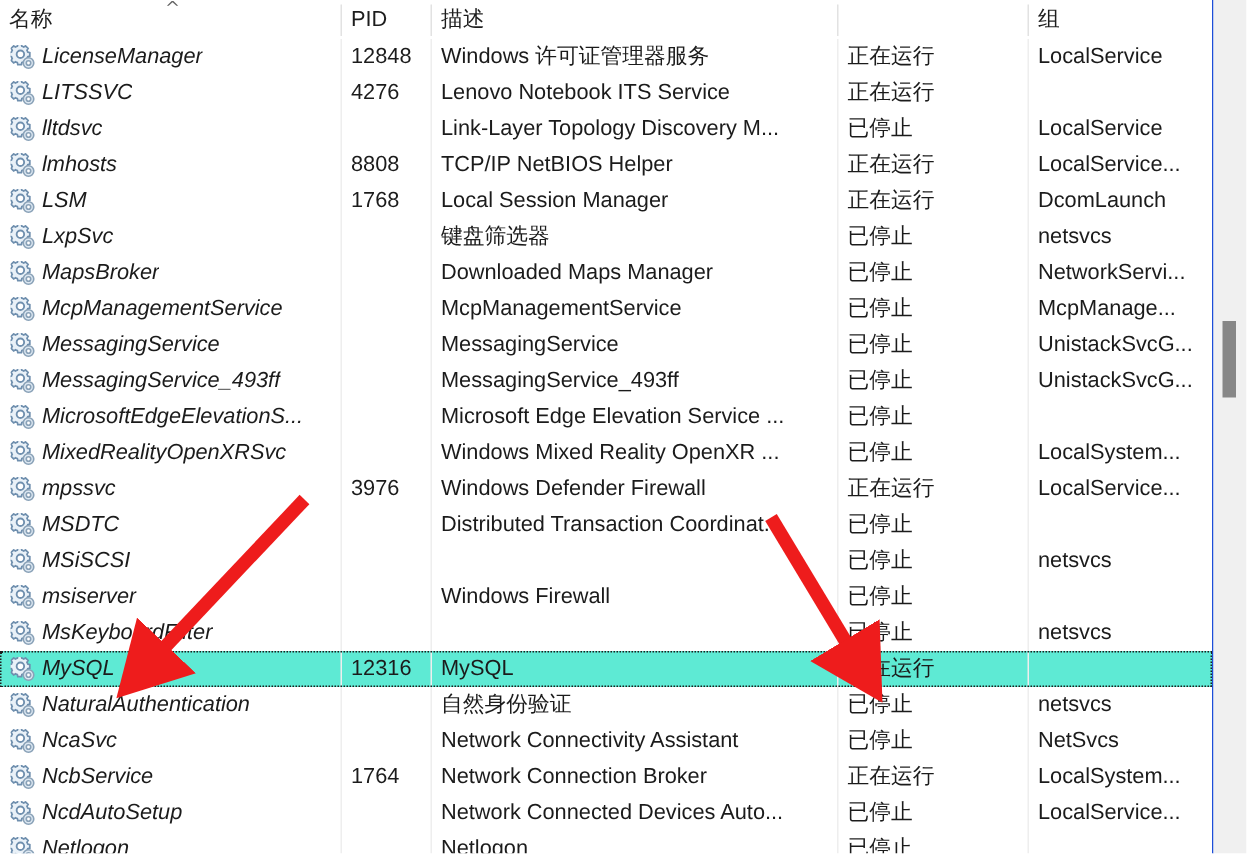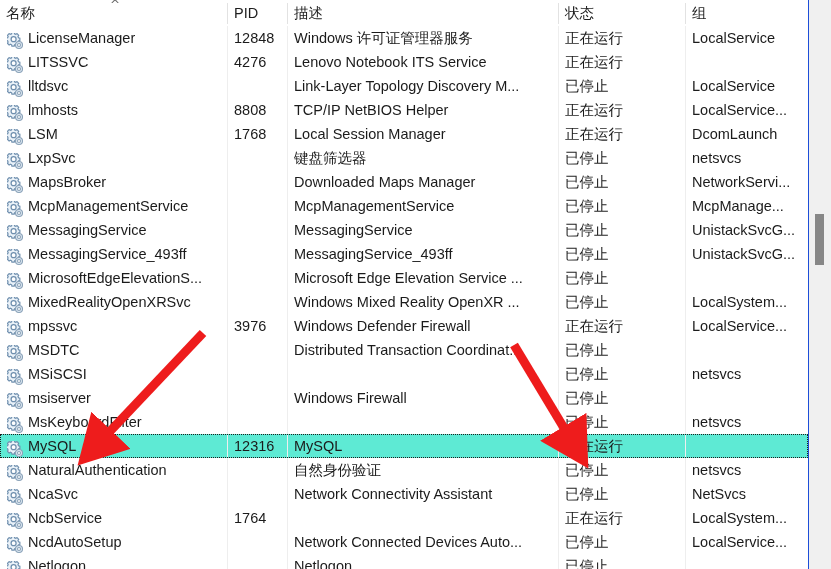--- a/index.html
+++ b/index.html
@@ -121,22 +121,23 @@
   .col-group  { left: 686px; width: 122px; padding-left: 6px; }
 
   .div-1 { left: 227px; }
   .div-2 { left: 287px; }
   .div-3 { left: 558px; }
   .div-4 { left: 685px; }
 
   
   .row-name-wrap {
     display: flex;
-    align-items: flex-end;
+    align-items: center;
     height: 24px;
+    font-style: italic;
   }
   .gear-icon {
     flex: 0 0 auto;
     width: 17px;
     height: 17px;
     margin-right: 4px;
     margin-left: 1px;
     display: block;
   }
   .name-text {
@@ -177,21 +178,20 @@
 <body>
 
 <div id="app">
 
   <div id="list-region">
 
     <div class="header-row">
       <div class="header-cell col-name">名称</div>
       <div class="header-cell col-pid">PID</div>
       <div class="header-cell col-desc">描述</div>
-      <div class="header-cell col-status">状态</div>
       <div class="header-cell col-group">组</div>
 
       <div class="hdr-div div-1"></div>
       <div class="hdr-div div-2"></div>
       <div class="hdr-div div-3"></div>
       <div class="hdr-div div-4"></div>
 
       <div id="sort-indicator">^</div>
     </div>
 
@@ -705,20 +705,21 @@
                 </g>
                 <g fill="none" stroke="#8aa2b8" stroke-width="1.1">
                   <circle cx="12.0" cy="12.0" r="3.5" fill="#dde8f2"></circle>
                   <circle cx="12.0" cy="12.0" r="1.5" fill="#ffffff"></circle>
                 </g>
               </svg>
               <span class="name-text">NcbService</span>
             </div>
           </div>
           <div class="cell col-pid">1764</div>
+          <div class="cell col-desc">Network Connection Broker</div>
           <div class="cell col-status">正在运行</div>
           <div class="cell col-group">LocalSystem...</div>
           <div class="cell-div div-1"></div>
           <div class="cell-div div-2"></div>
           <div class="cell-div div-3"></div>
           <div class="cell-div div-4"></div>
         </div>
         <div class="row">
           <div class="cell col-name">
             <div class="row-name-wrap">

